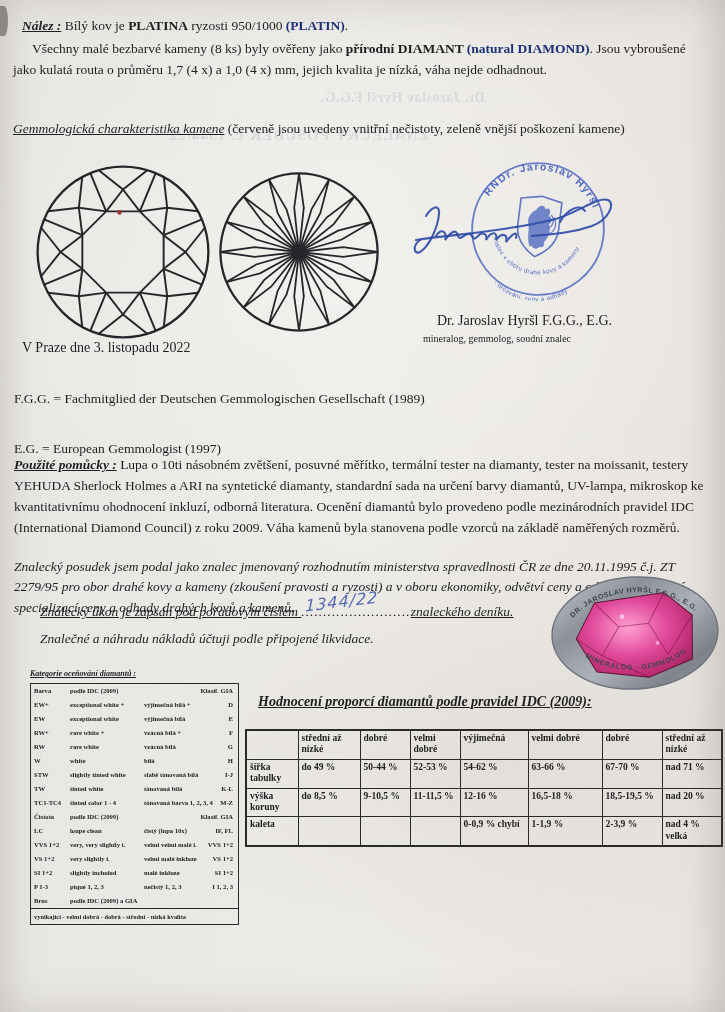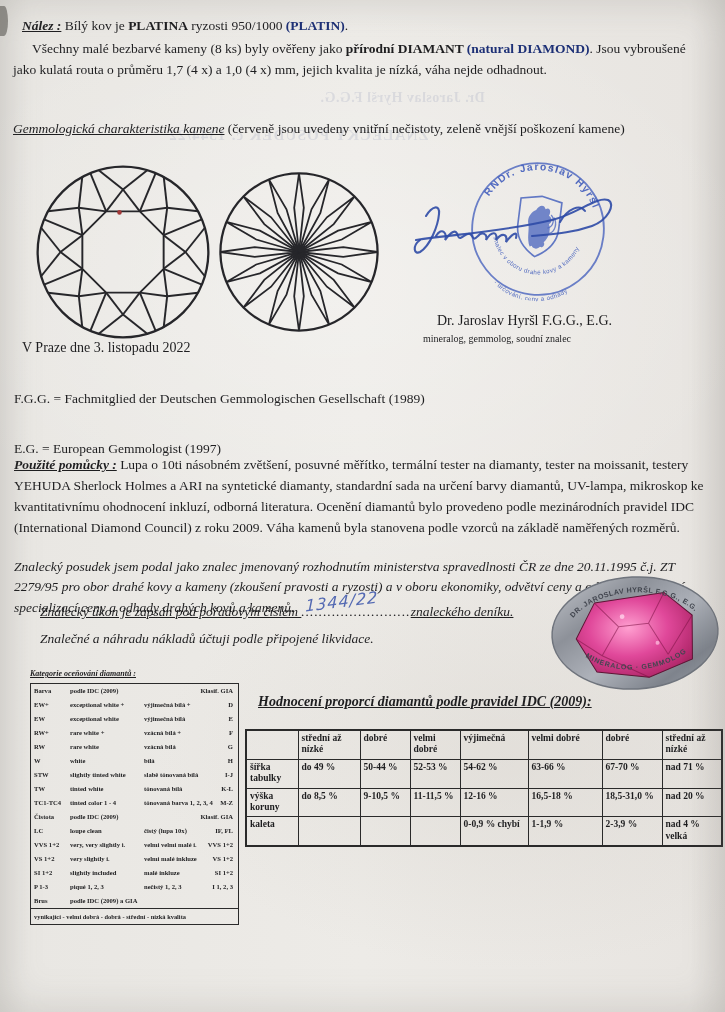--- a/index.html
+++ b/index.html
@@ -365,21 +365,21 @@
           <td>67-70 %</td>
           <td>nad 71 %</td>
         </tr>
         <tr>
           <td>výška koruny</td>
           <td>do 8,5 %</td>
           <td>9-10,5 %</td>
           <td>11-11,5 %</td>
           <td>12-16 %</td>
           <td>16,5-18 %</td>
-          <td>18,5-31,0 %</td>
+          <td>18,5-19,5 %</td>
           <td>nad 20 %</td>
         </tr>
         <tr>
           <td>kaleta</td>
           <td></td>
           <td></td>
           <td></td>
           <td>0-0,9 % chybí</td>
           <td>1-1,9 %</td>
           <td>2-3,9 %</td>

